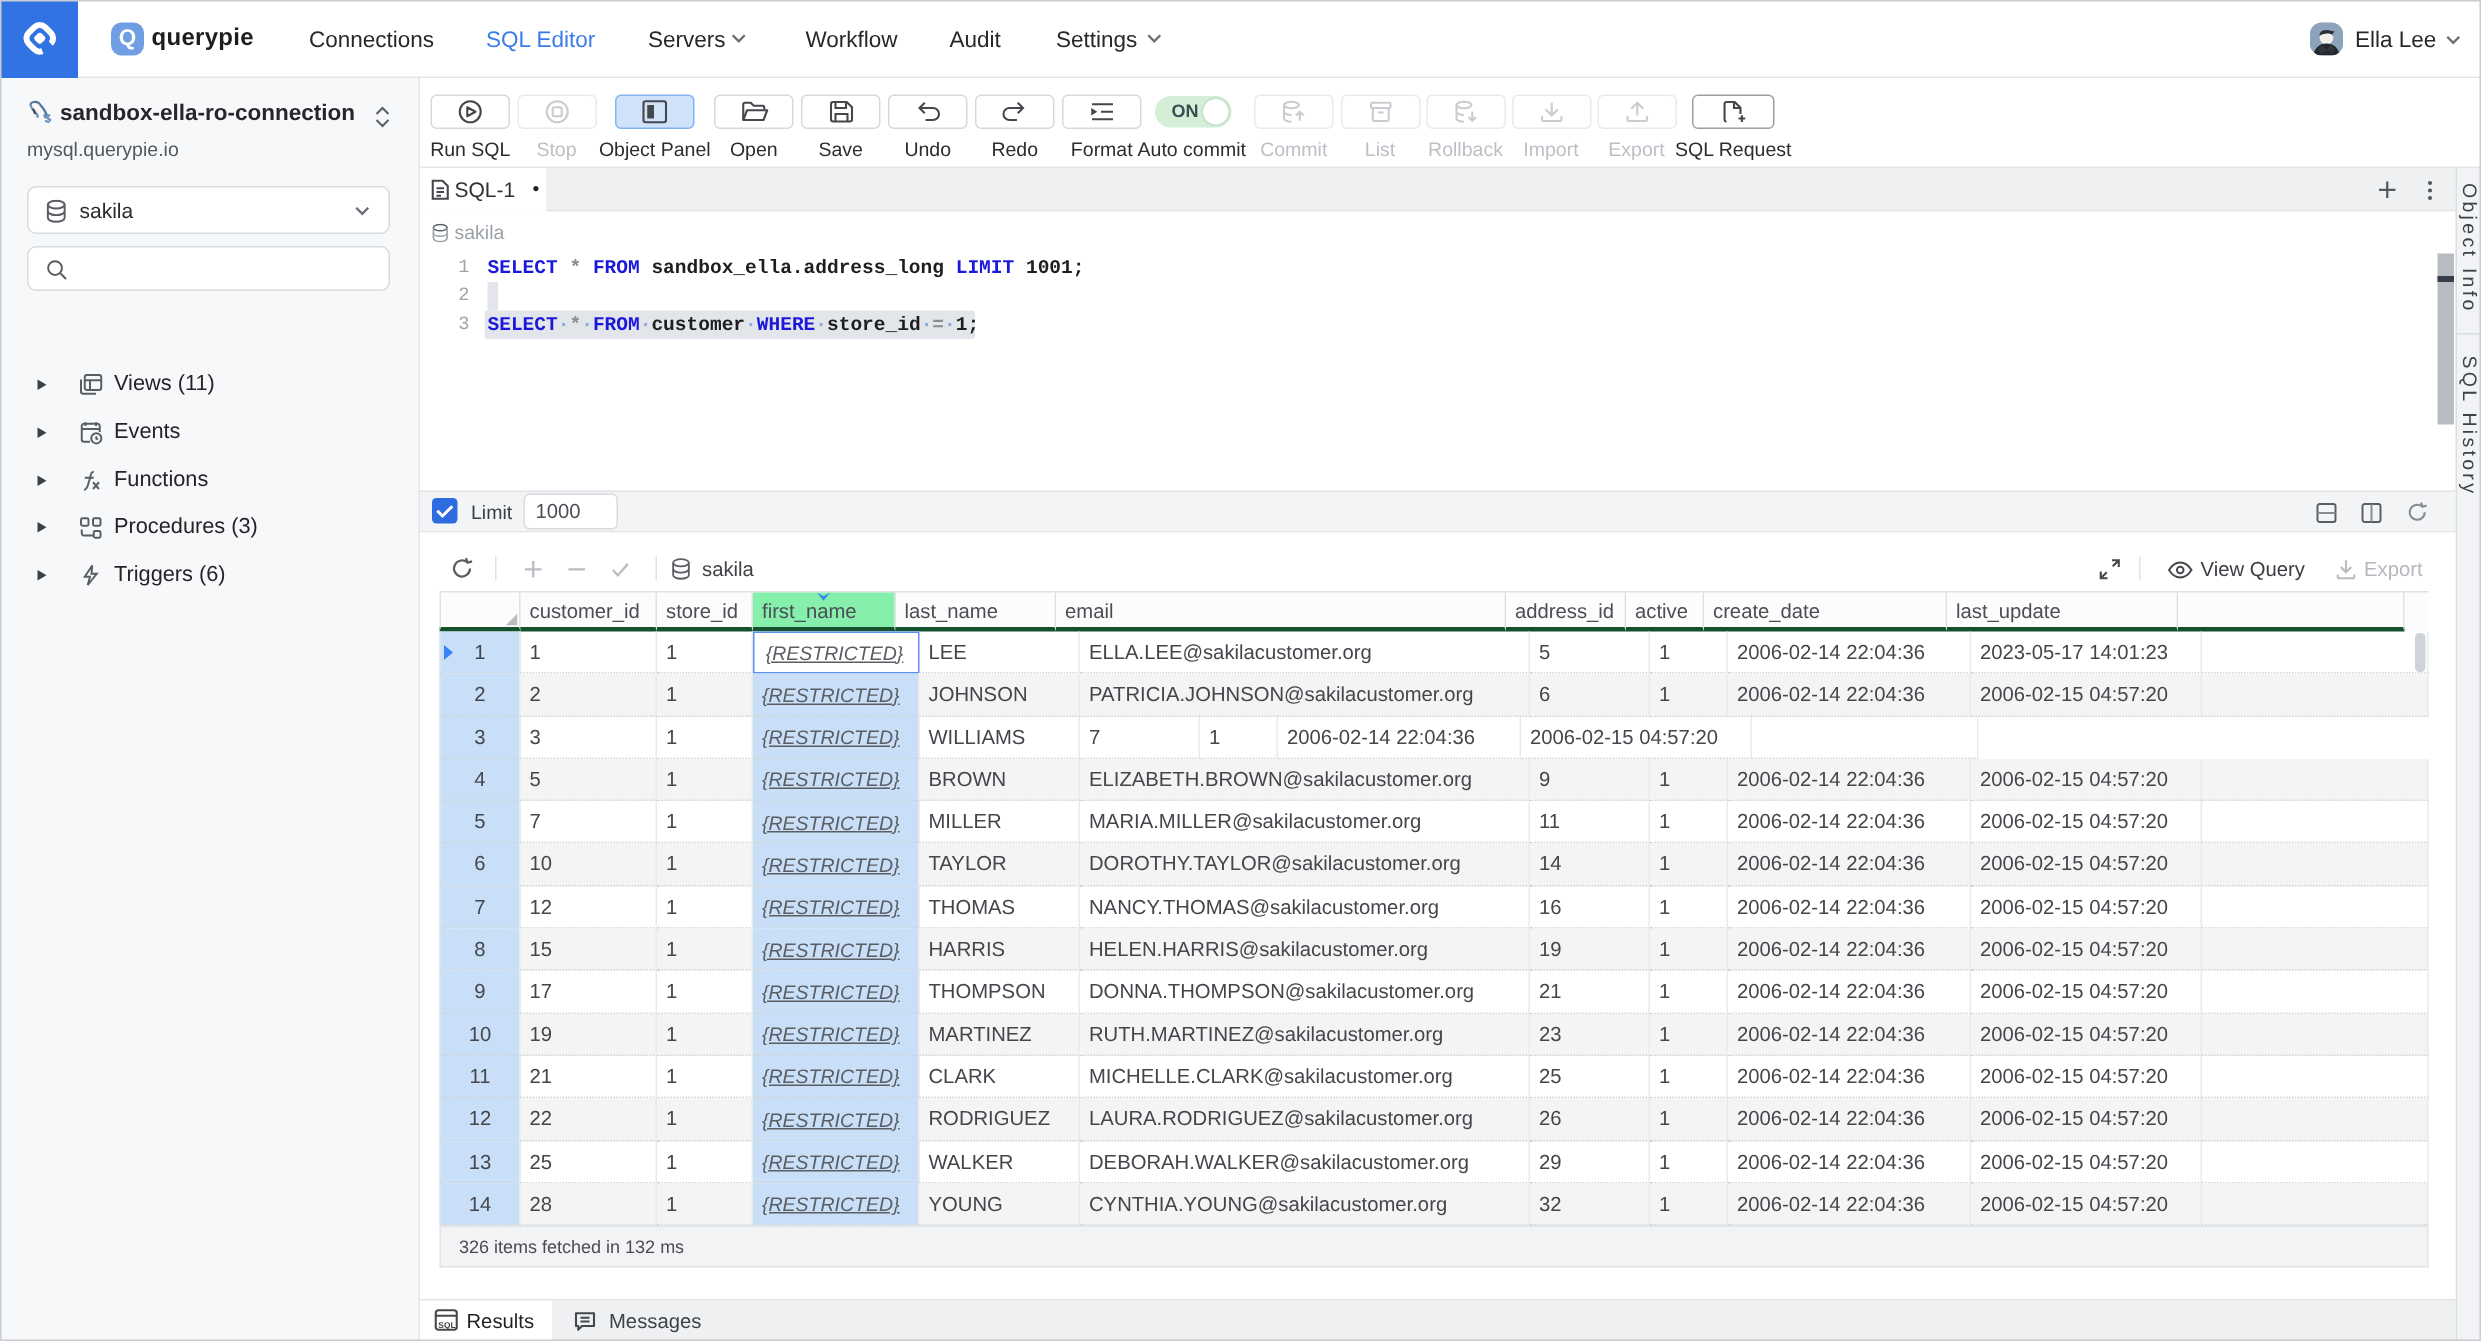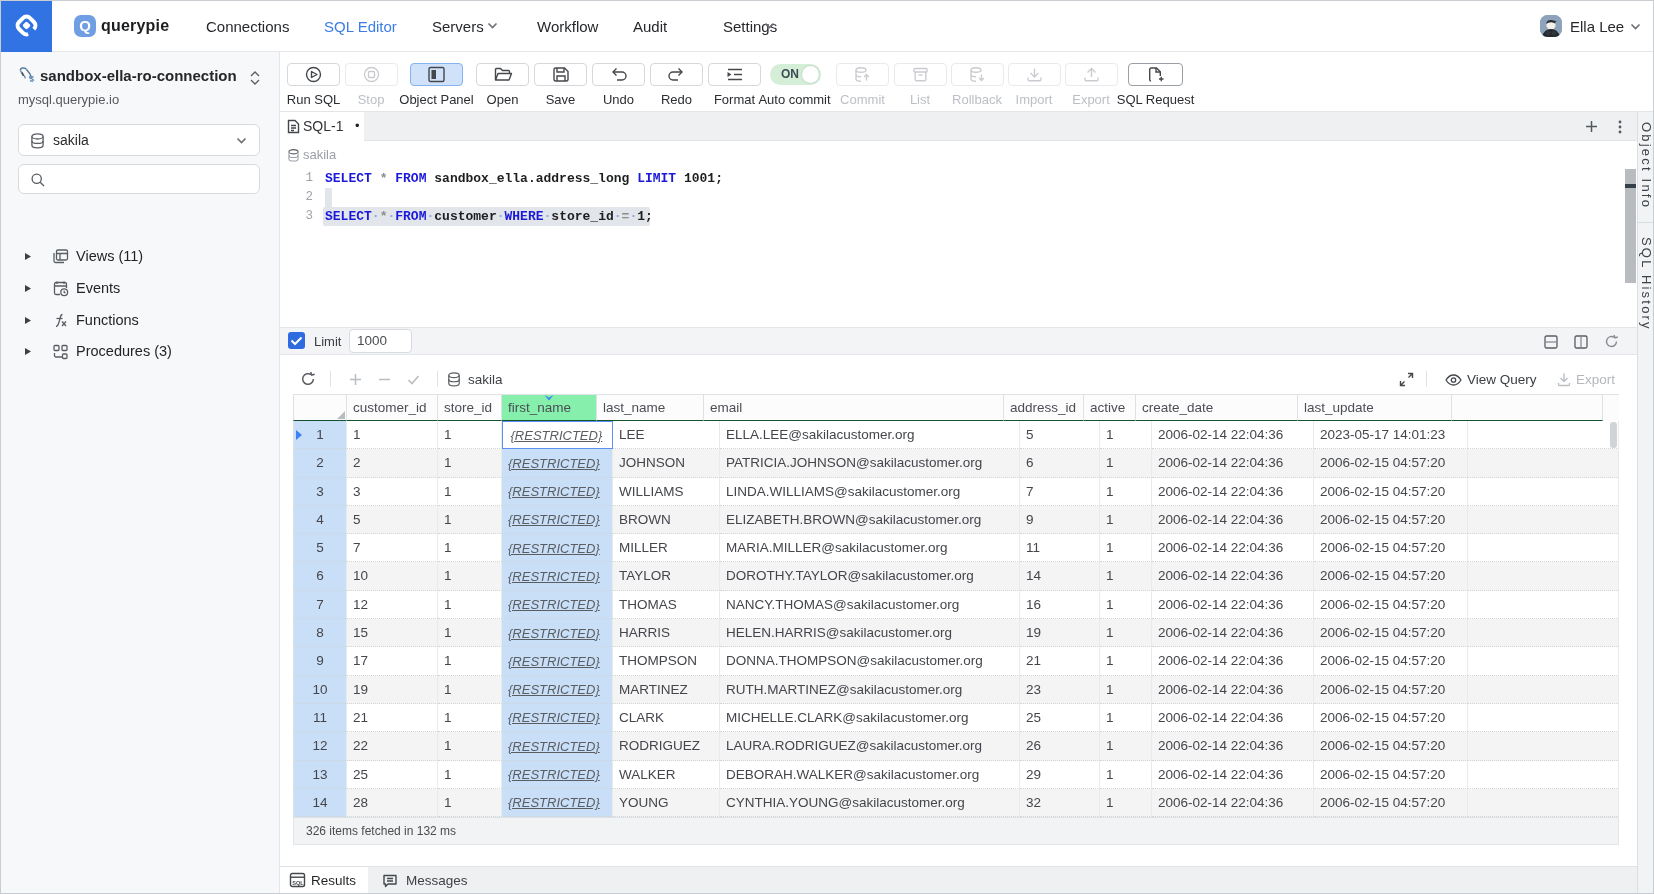--- a/index.html
+++ b/index.html
@@ -69,21 +69,21 @@
 #limitbar { left:280px; top:327px; width:1357px; height:28px; background:#f3f4f6; border-top:1px solid #e3e5e8; border-bottom:1px solid #e3e5e8;}
 #cb { position:absolute; left:8px; top:4px; width:17px; height:17px; background:#2e6be0; border-radius:3px; }
 #limitlbl { position:absolute; left:34px; top:6px; font-size:13px; color:#3a3d42; }
 #limitinput { position:absolute; left:69px; top:1px; width:63px; height:24px; background:#fff; border:1px solid #d8dbdf; border-radius:4px; font-size:13.5px; color:#4a4e54; line-height:22px; padding-left:7px;}
 
 
 #results { left:280px; top:355px; width:1357px; height:511px; background:#fff; }
 #rtool { position:absolute; left:0; top:0; width:1357px; height:39px; }
 #grid { position:absolute; left:13px; top:39px; width:1326px; }
 .hrow { display:flex; height:27px; background:#fcfcfd; border-top:1px solid #dfe2e5; }
-.hc { border-right:1px solid #dfe2e5; border-bottom:1px solid #14532d; font-size:13.5px; color:#4b4e54; padding:5px 0 0 6px; position:relative;}
+.hc { border-right:1px solid #dfe2e5; border-bottom:3px solid #14532d; font-size:13.5px; color:#4b4e54; padding:5px 0 0 6px; position:relative;}
 .hc:first-child { border-left:1px solid #dfe2e5; }
 .row { display:flex; height:28.3px; }
 .c { border-right:1px solid #e8eaec; border-bottom:1px dotted #d2d5d8; font-size:13.5px; color:#44464b; padding:6px 0 0 6px; white-space:nowrap; overflow:hidden; position:relative;}
 .c.num { text-align:center; padding-left:0; background:#c9def7; border-right:1px solid #e8eaec; border-left:1px solid #dfe2e5;}
 .c.fn { background:#c9def7; font-style:italic; text-decoration:underline; color:#5a5e63; font-size:13px; padding-top:6.5px; }
 .row.even .c { background:#f4f4f5; }
 .row.even .c.num, .row.even .c.fn { background:#c9def7; }
 #gfoot { position:absolute; left:13px; top:462px; width:1326px; height:28px; background:#f2f3f4; border:1px solid #e3e5e8; border-top:1px solid #dfe2e5; }
 #gfoot span { position:absolute; left:12px; top:6px; font-size:12px; color:#4a4c50; }
 #gscroll { position:absolute; left:1330px; top:67px; width:7px; height:26px; background:#d0d4d8; border-radius:3px;}
@@ -113,21 +113,21 @@
 <div id="qpmark" class="abs">Q</div>
 <div id="qpname" class="abs">querypie</div>
 <span class="abs nav" style="left:206px;">Connections</span>
 <span class="abs nav blue" style="left:324px;">SQL Editor</span>
 <span class="abs nav" style="left:432px;">Servers</span>
 <svg class="abs" style="left:487px; top:22px;" width="11" height="8">
       <path class="chev" d="M1.5 1.5 L5.5 5.5 L9.5 1.5"></path>
     </svg>
 <span class="abs nav" style="left:537px;">Workflow</span>
 <span class="abs nav" style="left:633px;">Audit</span>
-<span class="abs nav" style="left:704px;margin-left:19px;">Settings</span>
+<span class="abs nav" style="left:704px;">Settings</span>
 <svg class="abs" style="left:764px; top:22px;" width="11" height="8">
       <path class="chev" d="M1.5 1.5 L5.5 5.5 L9.5 1.5"></path>
     </svg>
 <div id="avatar" class="abs">
   <svg width="22" height="22" viewBox="0 0 22 22">
     <rect width="22" height="22" fill="#8da3bb"></rect>
     <circle cx="11" cy="10" r="4.6" fill="#f3f0ea"></circle>
     <path d="M6.2 9 Q6.5 4.6 11.5 5 L16.8 6.2 Q14 7.2 15.6 9.2 Q14.5 7.6 12.5 7.4 Q8.5 7 6.2 9 Z" fill="#2a2e33"></path>
     <path d="M2 22 Q4 14 11 14 Q18 14 20 22 Z" fill="#24282d"></path>
     <path d="M5 18 L8 15 L11 18 L14 15 L17 18 L14 21 L11 18 L8 21 Z" fill="#3a3f45" opacity="0.6"></path>
@@ -208,20 +208,29 @@
   <svg style="position:absolute; left:6px; top:12px;" width="8" height="9">
         <path d="M1 1 L7 4.5 L1 8 Z" fill="#3c3f44"></path>
       </svg>
   <svg style="position:absolute; left:34px; top:8px;" width="17" height="17" viewBox="0 0 17 17">
     <rect x="2" y="2.5" width="5" height="5" rx="1" class="sg"></rect>
     <rect x="10" y="2.5" width="5" height="5" rx="1" class="sg"></rect>
     <rect x="10.5" y="11" width="4.5" height="4.5" rx="1" class="sg"></rect>
     <path class="sg" d="M2.5 10 V12.5 A1.5 1.5 0 0 0 4 14 H10.5"></path>
   </svg>
   <span class="lbl">Procedures (3)</span>
+</div>
+<div class="abs treerow" style="top:367px;">
+  <svg style="position:absolute; left:6px; top:12px;" width="8" height="9">
+        <path d="M1 1 L7 4.5 L1 8 Z" fill="#3c3f44"></path>
+      </svg>
+  <svg style="position:absolute; left:34px; top:8px;" width="17" height="17" viewBox="0 0 17 17">
+    <path class="sg" d="M9.5 2 L4.5 9.5 H8 L6.5 15 L12.5 7.5 H9 Z"></path>
+  </svg>
+  <span class="lbl">Triggers (6)</span>
 </div>
 
 <div id="toolbar" class="abs">
 
   <div class="tbtn" style="left:7px;">
         <svg width="51" height="21" viewBox="0 0 51 21">
           <circle cx="25.5" cy="10.5" r="7" class="ig"></circle>
           <path d="M23.5 7.5 L29 10.5 L23.5 13.5 Z" class="ig" stroke-linejoin="round"></path>
         </svg>
       </div>
@@ -491,21 +500,20 @@
           <div class="c" style="width:162px;">2006-02-14 22:04:36</div>
           <div class="c" style="width:154px;">2006-02-15 04:57:20</div>
           <div class="c" style="width:151px;"></div>
         </div>
         <div class="row">
           <div class="c num" style="width:54px;">3</div>
           <div class="c" style="width:91px;">3</div>
           <div class="c" style="width:64px;">1</div>
           <div class="c fn" style="width:111px;">{RESTRICTED}</div>
           <div class="c" style="width:107px;">WILLIAMS</div>
-          <div class="c" style="width:300px;">LINDA.WILLIAMS@sakilacustomer.org</div>
           <div class="c" style="width:80px;">7</div>
           <div class="c" style="width:52px;">1</div>
           <div class="c" style="width:162px;">2006-02-14 22:04:36</div>
           <div class="c" style="width:154px;">2006-02-15 04:57:20</div>
           <div class="c" style="width:151px;"></div>
         </div>
         <div class="row even">
           <div class="c num" style="width:54px;">4</div>
           <div class="c" style="width:91px;">5</div>
           <div class="c" style="width:64px;">1</div>

